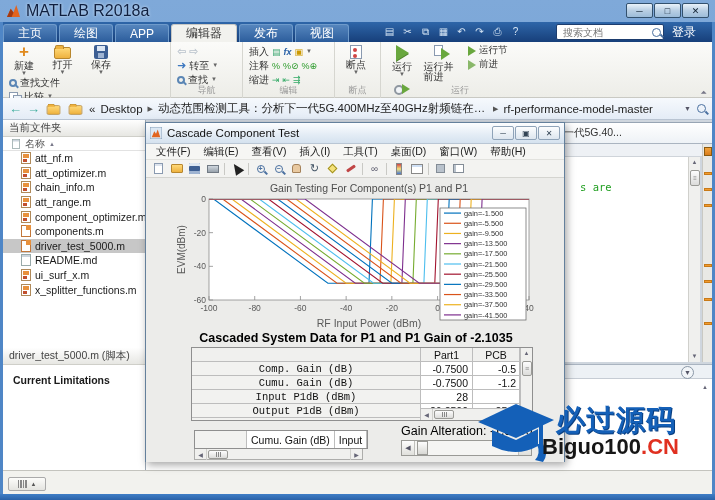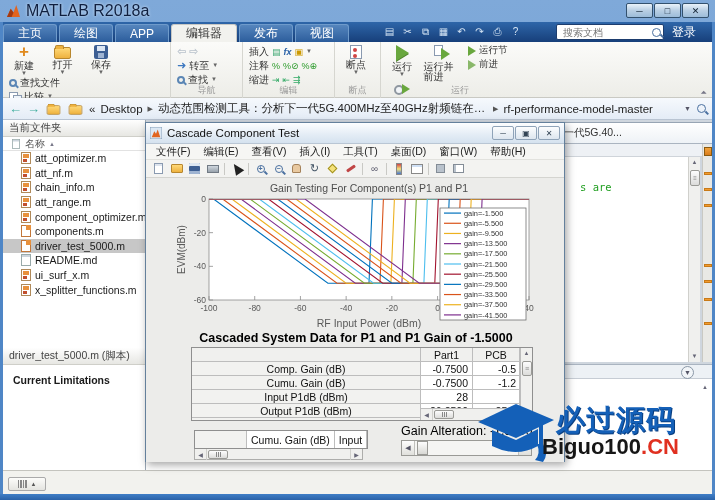--- a/index.html
+++ b/index.html
@@ -163,21 +163,21 @@
   #fig-area{position:absolute;left:0;top:55px;width:100%;height:284px;background:#ececea;}
 
   
   #chart-svg{position:absolute;left:5px;top:3px;}
 
   
   #tbl-title{position:absolute;left:10px;top:153px;width:400px;text-align:center;font-size:12.5px;font-weight:bold;color:#000;}
   #cascade-table{position:absolute;left:45px;top:169px;width:342px;height:74px;background:#fff;border:1px solid #8f8f8f;overflow:hidden;}
   .ct-row{display:flex;height:14px;border-bottom:1px solid #bdbdbd;}
   .ct-cell{border-right:1px solid #bdbdbd;font-size:10.5px;color:#111;display:flex;align-items:center;}
-  .ct-lbl{width:229px;justify-content:center;background:#f2f2f0;}
+  .ct-lbl{width:229px;justify-content:center;background:#f2f2f0;font-family:Liberation Mono, monospace;}
   .ct-v1{width:52px;justify-content:flex-end;padding-right:4px;background:#fff;}
   .ct-v2{width:47px;justify-content:flex-end;padding-right:3px;background:#fff;}
   .ct-hdr .ct-cell{background:#f0f0ee;justify-content:center;padding-right:0;}
   #ct-vscroll{position:absolute;right:0;top:0;width:12px;height:74px;background:#f0f0ee;border-left:1px solid #bdbdbd;}
   #ct-vthumb{position:absolute;left:1px;top:13px;width:10px;height:15px;background:linear-gradient(180deg,#fdfdfd,#dcdcda);border:1px solid #9a9a96;border-radius:2px;
              display:flex;align-items:center;justify-content:center;font-size:7px;color:#888;}
   #ct-vdown{position:absolute;bottom:1px;width:100%;text-align:center;font-size:6px;color:#667;}
   #ct-hscroll{position:absolute;left:229px;bottom:0;width:101px;height:12px;background:#f0f0ee;border-top:1px solid #bdbdbd;display:flex;align-items:center;}
   .hs-btn{width:12px;height:11px;font-size:6px;color:#667;display:flex;align-items:center;justify-content:center;border-right:1px solid #d0d0cc;}
   .hs-thumb{width:20px;height:9px;margin-left:1px;background:linear-gradient(180deg,#fdfdfd,#dcdcda);border:1px solid #9a9a96;border-radius:2px;
@@ -386,25 +386,25 @@
         <span>当前文件夹</span>
       </div>
     <div id="col-hdr">
       <span class="fic md-file" style="transform:scale(.8)"></span>
       <span>名称</span>
       <span style="font-size:6px;color:#778">▲</span>
     </div>
     <div id="file-list">
         <div class="file-row">
           <span class="fic m-function"></span>
+          <span>att_nf.m</span>
+        </div>
+        <div class="file-row">
+          <span class="fic m-function"></span>
           <span>att_optimizer.m</span>
-        </div>
-        <div class="file-row">
-          <span class="fic m-function"></span>
-          <span>att_nf.m</span>
         </div>
         <div class="file-row">
           <span class="fic m-function"></span>
           <span>chain_info.m</span>
         </div>
         <div class="file-row">
           <span class="fic m-function"></span>
           <span>att_range.m</span>
         </div>
         <div class="file-row">
@@ -616,21 +616,21 @@
           <text x="313" y="95.78181818181818" font-size="7.4" fill="#333">gain=-25.500</text>
           <line x1="293" y1="103.36363636363636" x2="310" y2="103.36363636363636" stroke="#0072BD" stroke-width="1.2"></line>
           <text x="313" y="105.96363636363635" font-size="7.4" fill="#333">gain=-29.500</text>
           <line x1="293" y1="113.54545454545455" x2="310" y2="113.54545454545455" stroke="#D95319" stroke-width="1.2"></line>
           <text x="313" y="116.14545454545454" font-size="7.4" fill="#333">gain=-33.500</text>
           <line x1="293" y1="123.72727272727273" x2="310" y2="123.72727272727273" stroke="#EDB120" stroke-width="1.2"></line>
           <text x="313" y="126.32727272727273" font-size="7.4" fill="#333">gain=-37.500</text>
           <line x1="293" y1="133.9090909090909" x2="310" y2="133.9090909090909" stroke="#7E2F8E" stroke-width="1.2"></line>
           <text x="313" y="136.5090909090909" font-size="7.4" fill="#333">gain=-41.500</text>
         </svg>
-      <div id="tbl-title">Cascaded System Data for P1 and P1 Gain of -1.5000</div>
+      <div id="tbl-title">Cascaded System Data for P1 and P1 Gain of -2.1035</div>
       <div id="cascade-table">
         <div id="ct-rows">
             <div class="ct-row ct-hdr">
               <div class="ct-cell ct-lbl"></div>
               <div class="ct-cell ct-v1">Part1</div>
               <div class="ct-cell ct-v2">PCB</div>
             </div>
             <div class="ct-row">
               <div class="ct-cell ct-lbl">Comp. Gain (dB)</div>
               <div class="ct-cell ct-v1">-0.7500</div>

